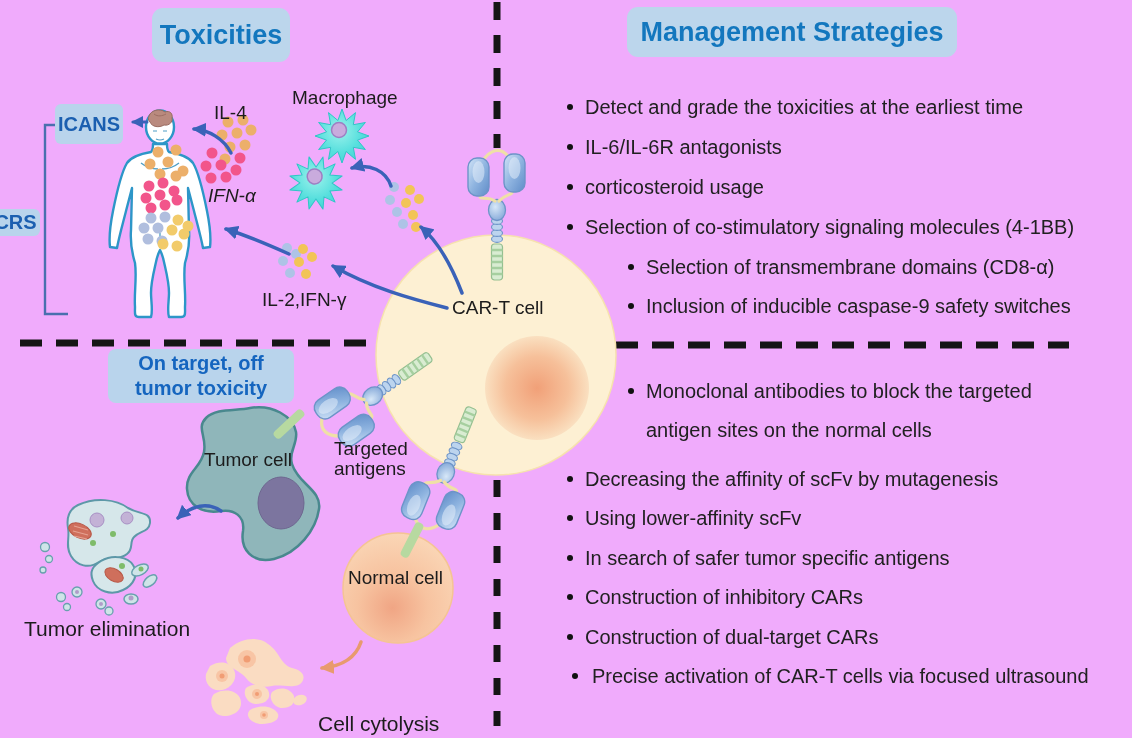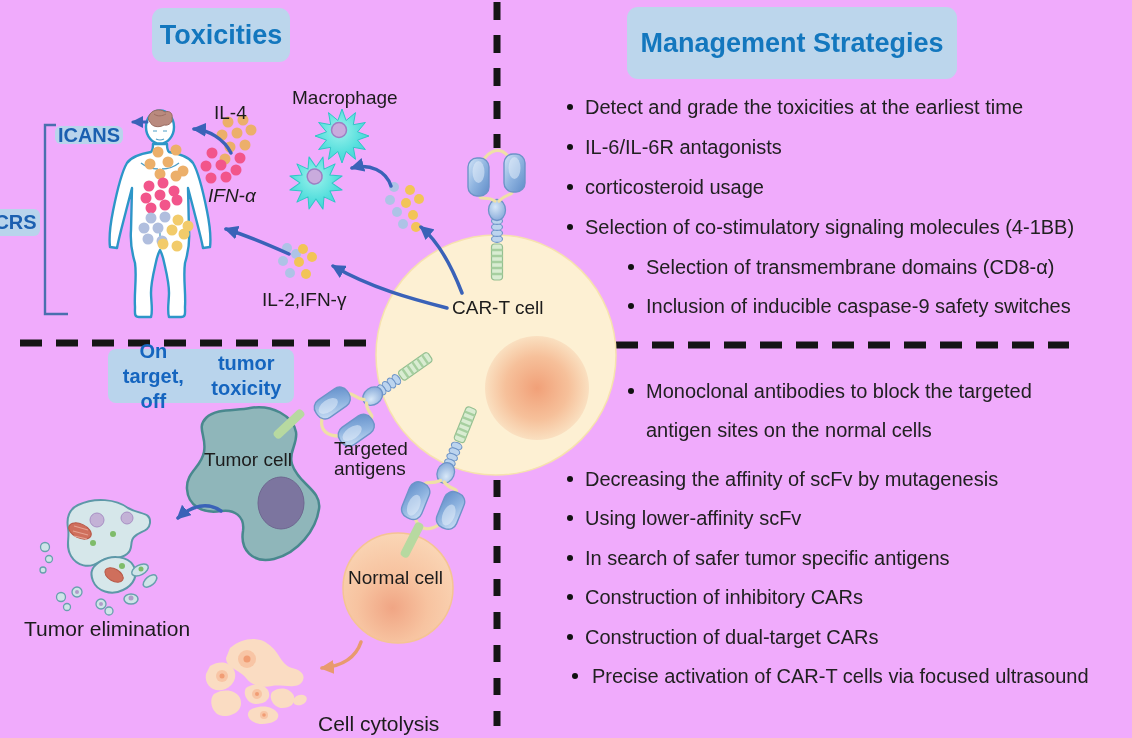--- a/index.html
+++ b/index.html
@@ -2,28 +2,28 @@
 <html><head>
 <meta charset="utf-8">
 <style>
   html,body{margin:0;padding:0;background:#fff;}
   .canvas{position:relative;width:1132px;height:738px;background:#f0abfc;overflow:hidden;
           font-family:"Liberation Sans",sans-serif;color:#1c1c1c;padding-left:11px;}
   svg{position:absolute;left:0;top:0;}
   .hdr{position:absolute;background:#bcd6ec;border-radius:11px;color:#1377be;font-weight:bold;
        font-size:27px;display:flex;align-items:center;justify-content:center;white-space:nowrap;}
   #hdr-tox{left:152px;top:8px;width:138px;height:54px;}
-  #hdr-mgmt{left:627px;top:7px;width:330px;height:72px;}
+  #hdr-mgmt{left:627px;top:7px;width:330px;height:50px;}
   .badge{position:absolute;background:#b9d4ec;border-radius:6px;color:#1b5fb0;font-weight:bold;
        font-size:20px;display:flex;align-items:center;justify-content:center;white-space:nowrap;}
-  #badge-icans{left:55px;top:126px;width:68px;height:18px;}
+  #badge-icans{left:55px;top:104px;width:68px;height:40px;}
   #badge-crs{left:-9px;top:209px;width:49px;height:27px;}
   #badge-ontarget{left:108px;top:349px;width:186px;height:54px;background:#b9d4ec;border-radius:8px;
        color:#1565bf;font-weight:bold;font-size:20px;line-height:25px;text-align:center;
-       display:flex;flex-direction:row;align-items:center;justify-content:center;position:absolute;}
+       display:flex;flex-direction:column;align-items:center;justify-content:center;position:absolute;}
   .lbl{position:absolute;font-size:19px;white-space:nowrap;}
   .lbl.big{font-size:21px;}
   #lbl-macro{left:292px;top:87px;}
   #lbl-il6{left:214px;top:102px;}
   #lbl-ifna{left:208px;top:185px;font-style:italic;}
   #lbl-il2{left:262px;top:289px;}
   #lbl-cart{left:452px;top:297px;}
   #lbl-tumor{left:204px;top:439px;margin-top:10px;}
   #lbl-target{left:334px;top:439px;line-height:20px;}
   #lbl-target span{display:block;}

